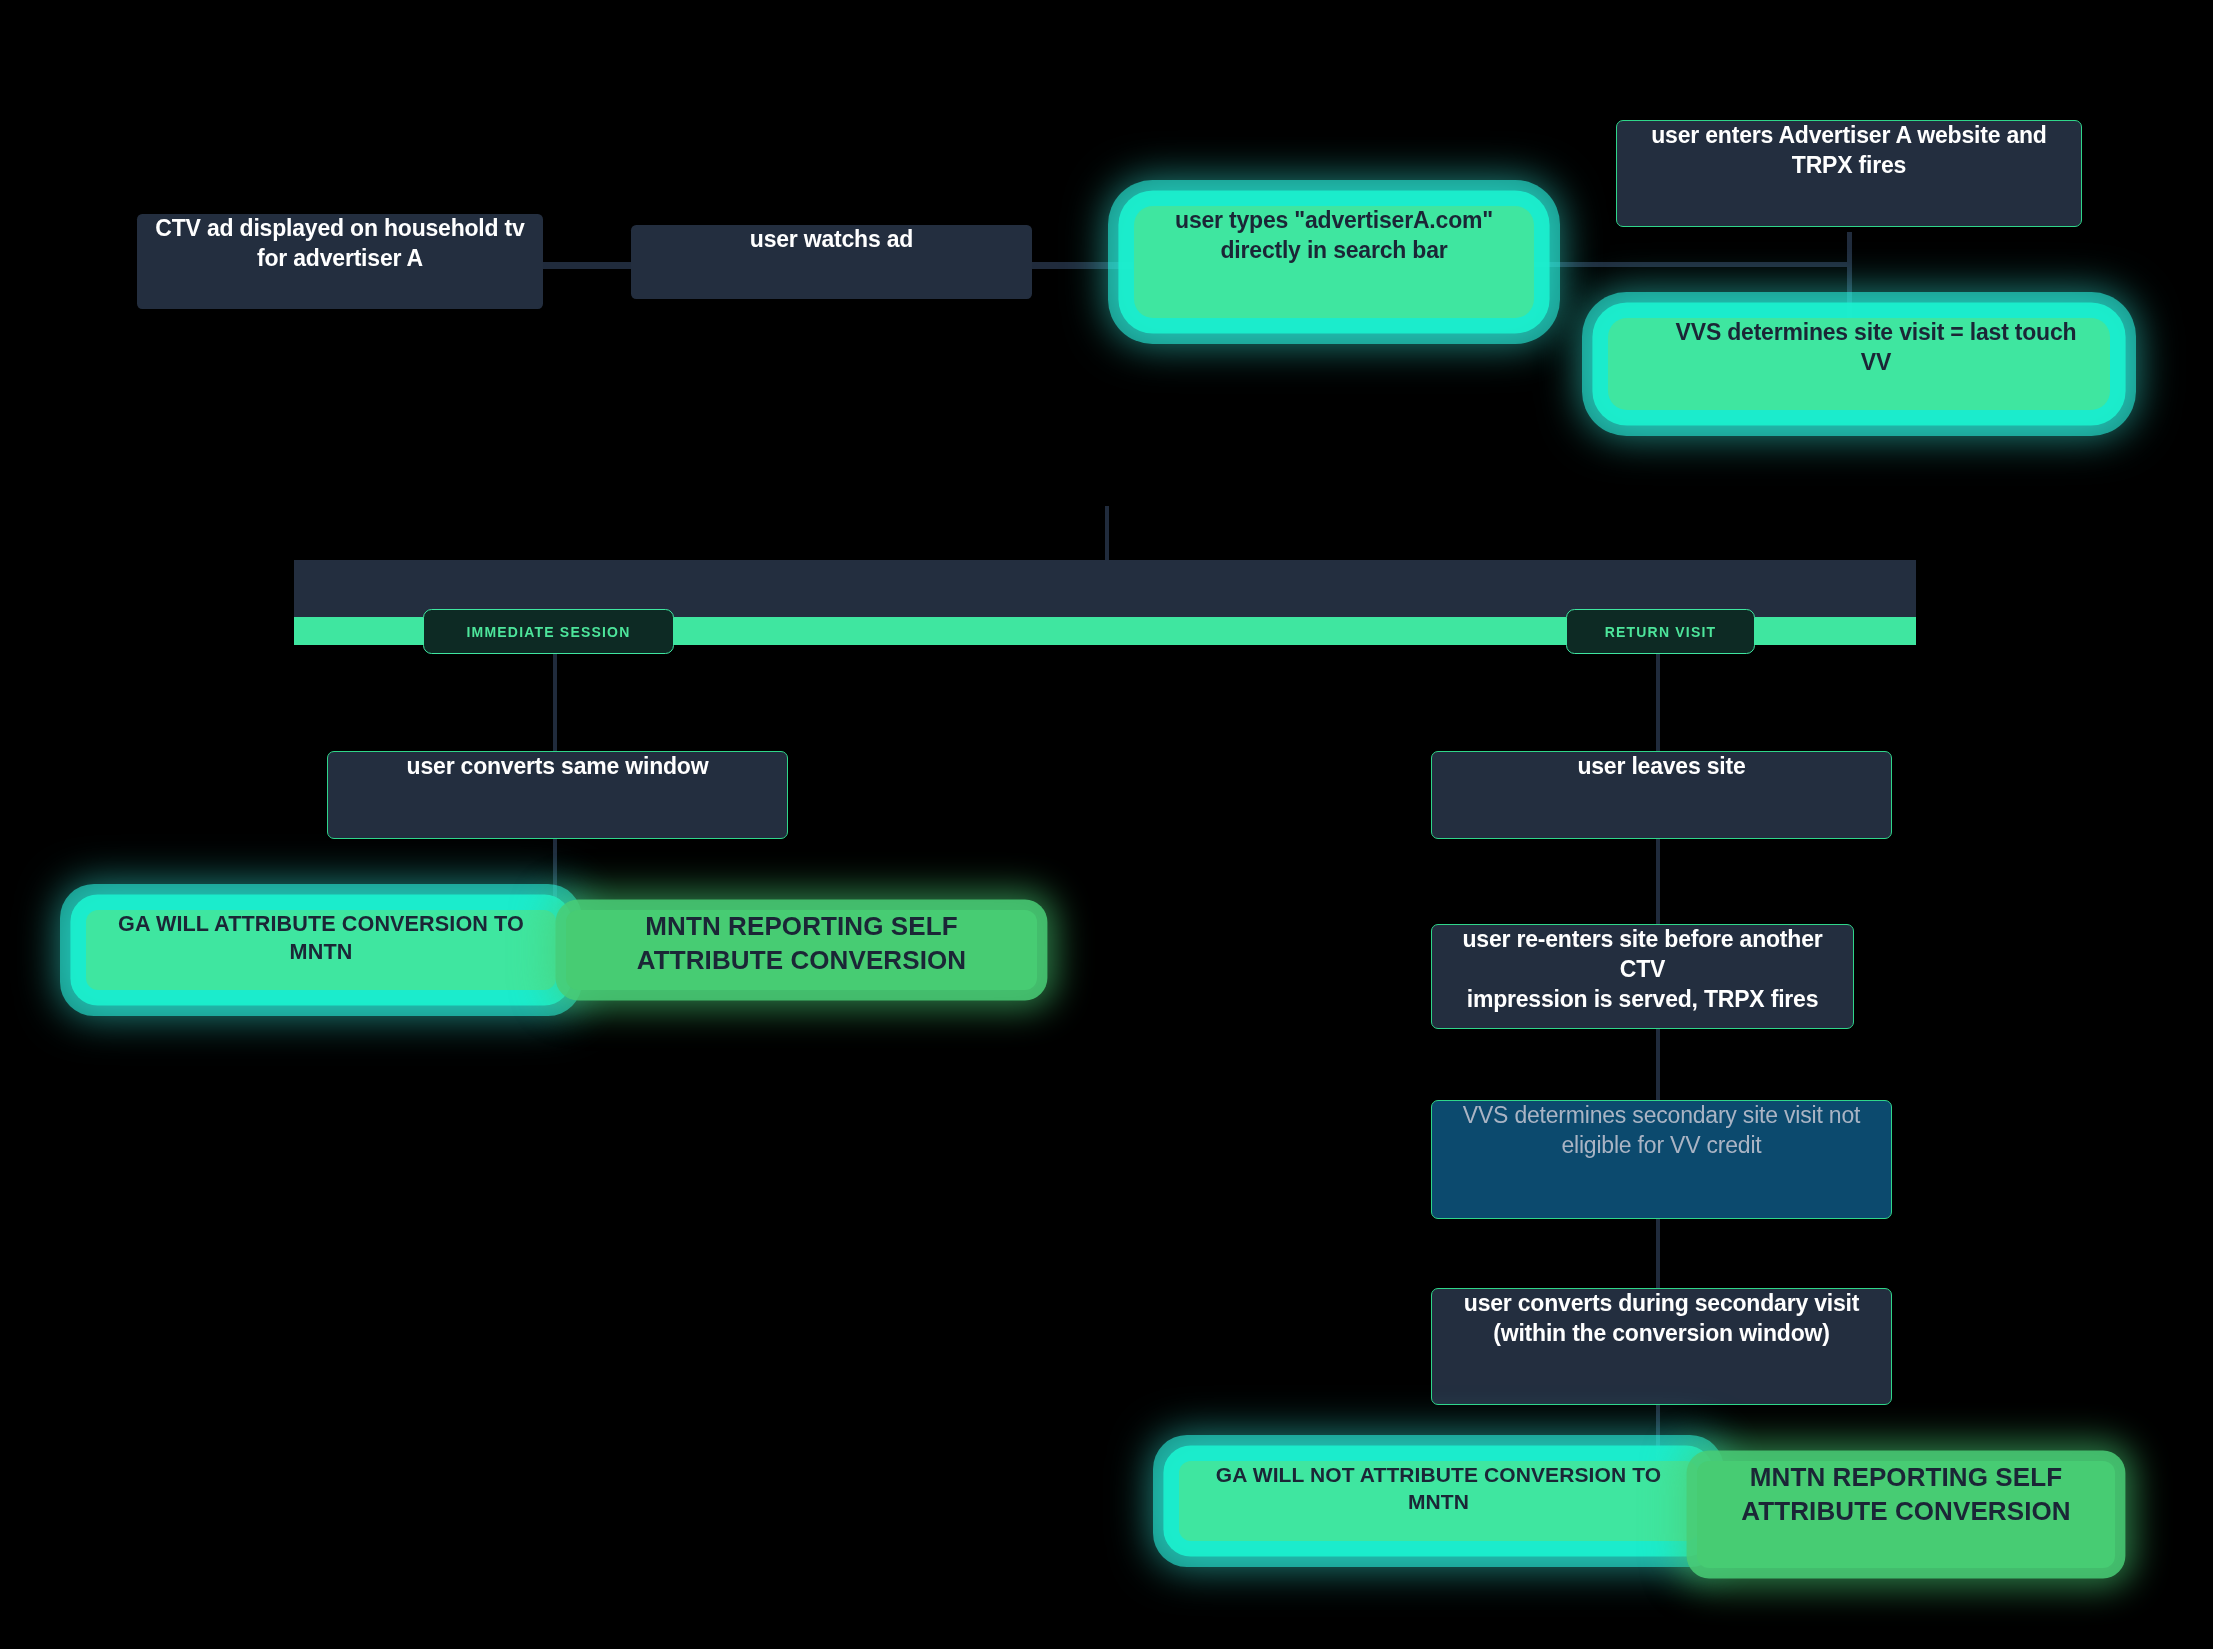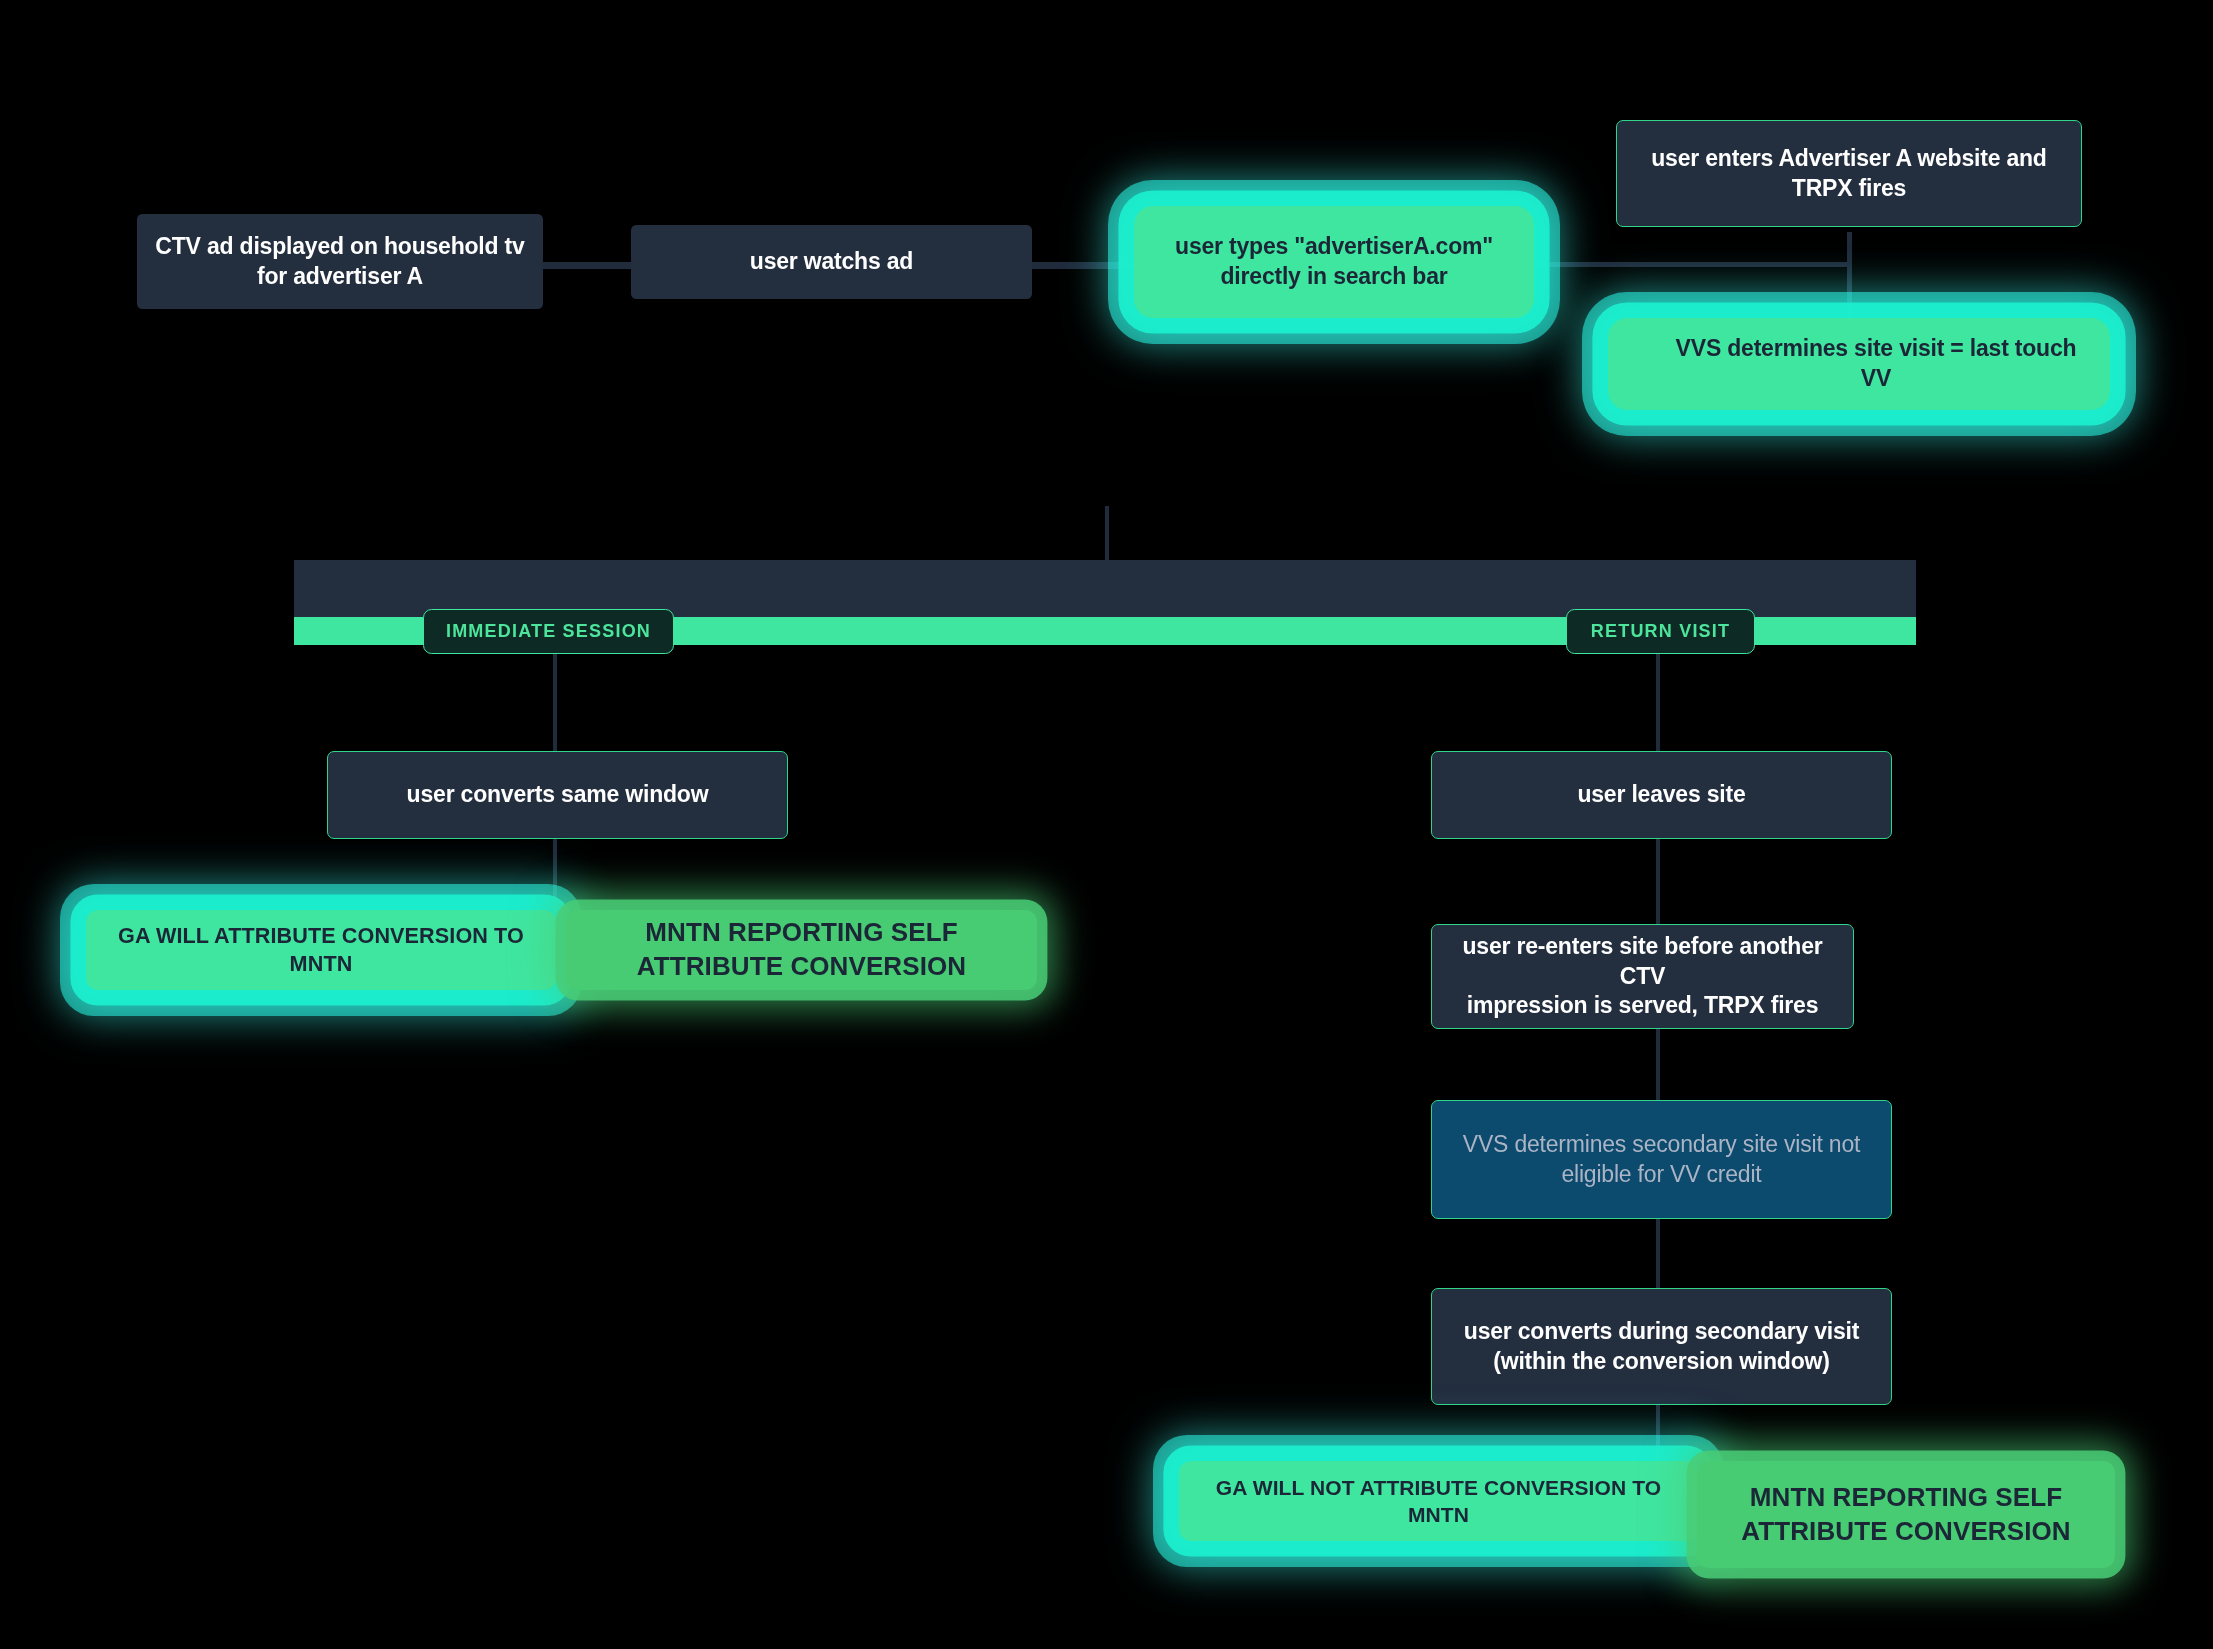--- a/index.html
+++ b/index.html
@@ -23,21 +23,21 @@
     position: absolute;
     background: #202b3c;
     z-index: 1;
   }
 
   
   .node {
     position: absolute;
     box-sizing: border-box;
     display: flex;
-    align-items: center;
+    align-items: flex-start;
     justify-content: center;
     text-align: center;
     z-index: 5;
   }
   .node .txt {
     display: block;
     line-height: 1.30;
     padding: 0 15.6px;
   }
 
@@ -111,21 +111,21 @@
     background: #3fe6a0;
     z-index: 4;
   }
   .phase-badge {
     position: absolute;
     box-sizing: border-box;
     background: #0d2a24;
     border: 1.7px solid #3fe6a0;
     border-radius: 8.6px;
     color: #4de59b;
-    font-size: 18px;
+    font-size: 14px;
     font-weight: 700;
     letter-spacing: 1.2px;
     display: flex;
     align-items: center;
     justify-content: center;
     z-index: 8;
     white-space: nowrap;
   }
 </style>
 </head>

